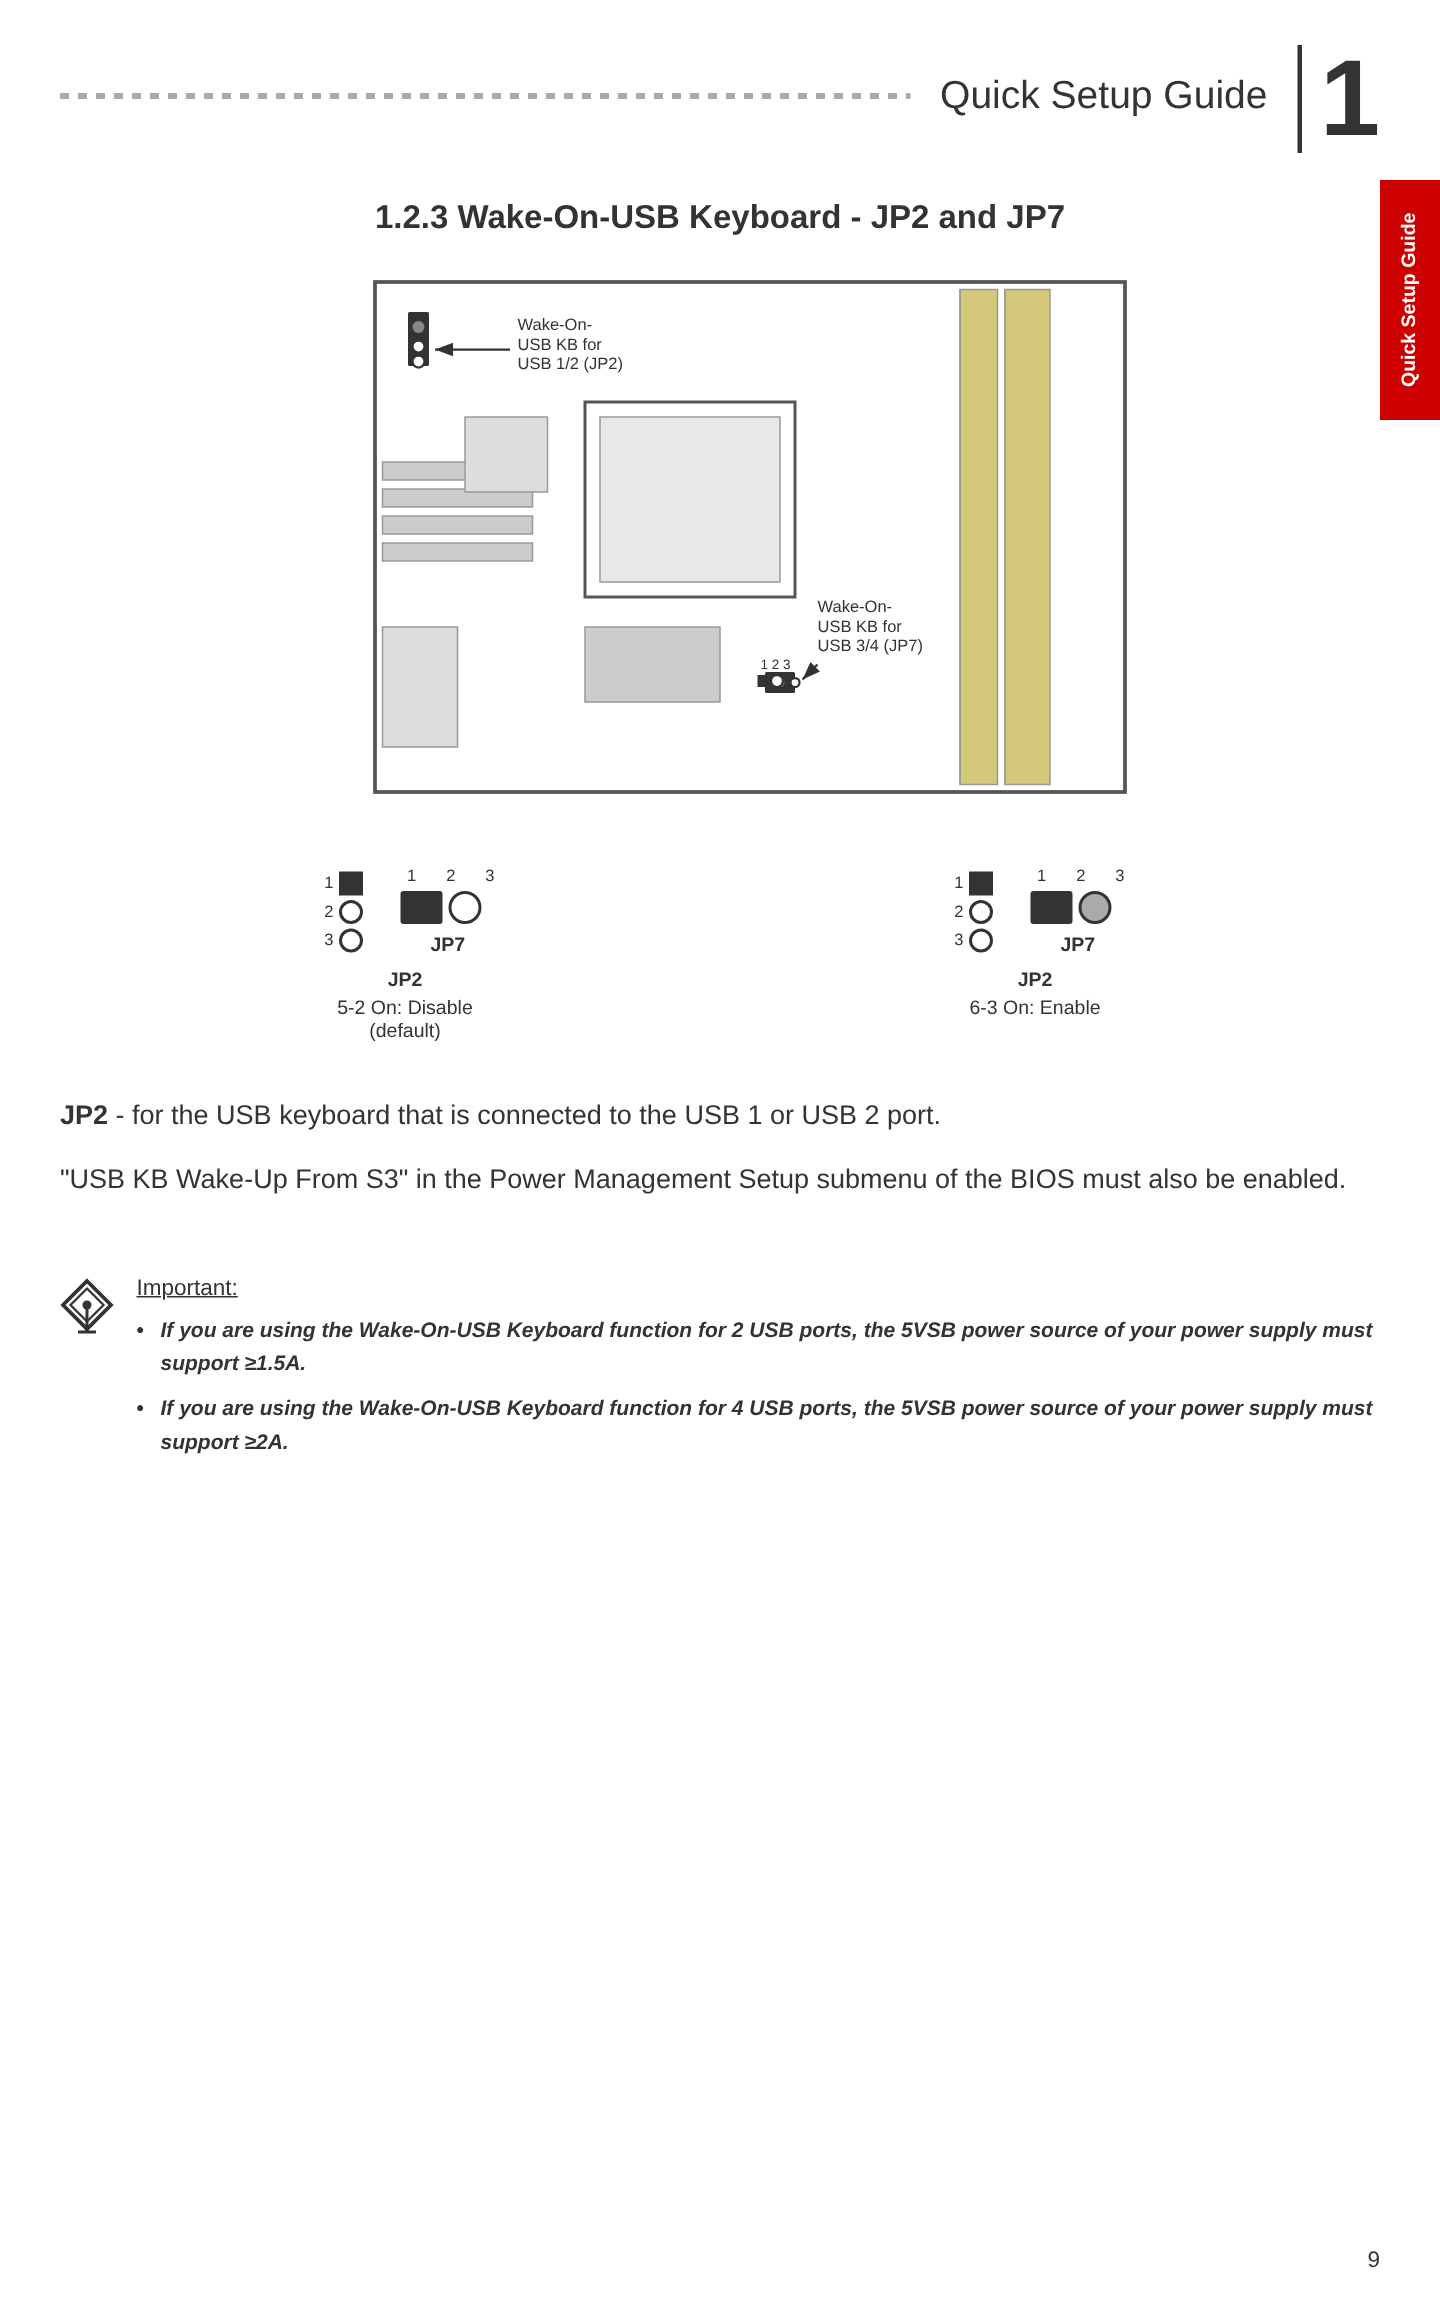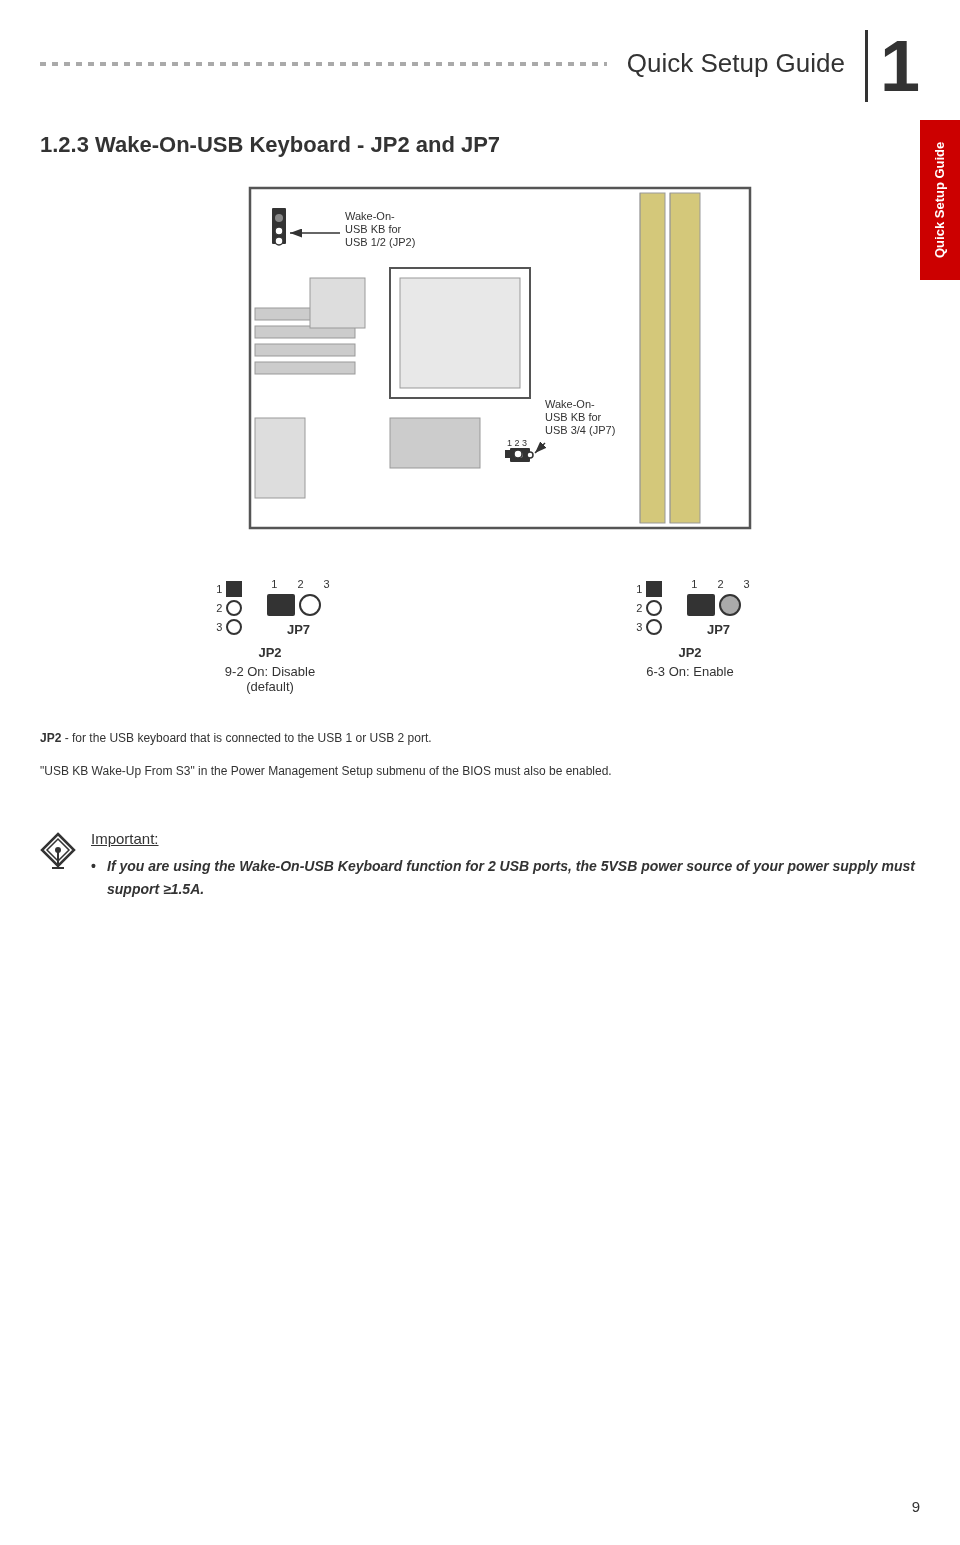--- a/index.html
+++ b/index.html
@@ -78,20 +78,21 @@
       align-items: center;
       justify-content: center;
     }
 
     
     .section-title {
       font-size: 22px;
       font-weight: bold;
       color: #333;
       padding: 20px 40px 10px 40px;
+      text-align: center;
     }
 
     
     .diagram-area {
       padding: 10px 24px;
       position: relative;
     }
 
     
     .motherboard-svg {
@@ -178,21 +179,21 @@
       text-align: center;
       margin-top: 4px;
     }
 
     
     .content-area {
       padding: 15px 40px;
     }
 
     .para {
-      font-size: 12px;
+      font-size: 18px;
       color: #333;
       line-height: 1.6;
       margin-bottom: 14px;
     }
 
     .para strong {
       font-weight: bold;
     }
 
     
@@ -362,21 +363,21 @@
           <span style="margin-left:14px">3</span>
         </div>
         <div style="display:flex;gap:4px;align-items:center">
           <div class="plug-black"></div>
           <div class="plug-circle"></div>
         </div>
         <div class="connector-name" style="margin-top:6px">JP7</div>
       </div>
     </div>
     <div class="connector-name" style="margin-top:8px">JP2</div>
-    <div class="connector-desc" style="white-space:pre-line">9-2 On: Disable
+    <div class="connector-desc" style="white-space:pre-line">5-2 On: Disable
 (default)</div>
   </div>
 
   <div class="connector-group">
     <div class="connector-diagram">
 
       <div>
         <div class="pin-row" style="margin-bottom:3px">
           <span class="pin-num">1</span>
           <div class="pin-square"></div>
@@ -433,19 +434,22 @@
     <line x1="12" y1="36" x2="24" y2="36" stroke="#333" stroke-width="2"></line>
     <circle cx="18" cy="18" r="3" fill="#333"></circle>
   </svg>
 
   <div class="important-content">
     <div class="important-title">Important:</div>
     <ul class="important-list">
       <li>
         <span>If you are using the Wake-On-USB Keyboard function for 2 USB ports, the 5VSB power source of your power supply must support ≥1.5A.</span>
       </li>
+      <li>
+        <span>If you are using the Wake-On-USB Keyboard function for 4 USB ports, the 5VSB power source of your power supply must support ≥2A.</span>
+      </li>
     </ul>
   </div>
 </div>
 
 <div class="page-footer">
   <span>9</span>
 </div>
 
 </body></html>

